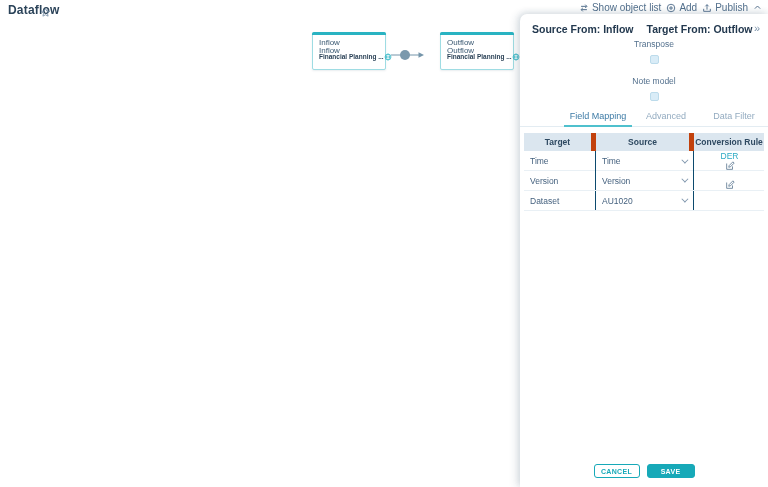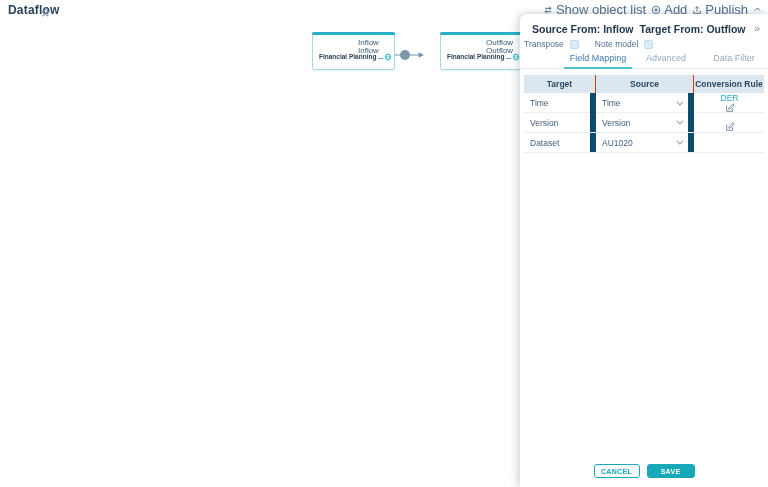--- a/index.html
+++ b/index.html
@@ -4,65 +4,65 @@
 <style>
   * { margin:0; padding:0; box-sizing:border-box; }
   html,body { width:768px; height:487px; background:#ffffff; overflow:hidden;
               font-family:"Liberation Sans", sans-serif; position:relative; }
 
   
   .top-bar { position:absolute; left:0; top:0; width:768px; height:16px; }
   .page-title { position:absolute; left:8px; top:3px; font-size:12px; font-weight:bold; color:#2b4359; letter-spacing:.2px; }
   .fav-star { position:absolute; left:40px; top:4px; width:11px; height:11px; color:#7d94ab; }
   .toolbar { position:absolute; right:6px; top:2px; display:flex; align-items:center; gap:5px;
-             font-size:13px; color:#53708d; }
+             font-size:10px; color:#53708d; }
   .toolbar .tb-item { display:flex; align-items:center; gap:3px; cursor:default; }
   .toolbar svg { display:block; }
 
   
   .canvas { position:absolute; left:0; top:16px; width:520px; height:471px; }
-  .node { position:absolute; width:83px; height:38px; background:#fff;
+  .node { position:absolute; width:74px; height:38px; background:#fff;
           border:1px solid #9edce3; border-radius:2px;
-          box-shadow:0 1px 2px rgba(40,80,100,.10);padding-left:39px; }
+          box-shadow:0 1px 2px rgba(40,80,100,.10); }
   .node::before { content:""; position:absolute; left:-1px; right:-1px; top:-1px; height:3px;
                   background:#29b3c2; border-radius:2px 2px 0 0; }
   .node-body { padding:6px 5px 0 6px; }
   .node-title { font-size:8px; line-height:8px; color:#3c5a73; }
   .node-sub   { font-size:8px; line-height:8px; color:#3c5a73; }
   .node-foot { position:absolute; left:6px; right:4px; bottom:4px; display:flex; align-items:center; justify-content:space-between; }
   .node-model { font-size:6.5px; font-weight:bold; color:#2b4257; white-space:nowrap; }
   .node-1 { left:312px; top:16px; }
   .node-2 { left:440px; top:16px; }
   .connector { position:absolute; left:0; top:0; width:520px; height:471px; pointer-events:none; }
 
   
   .panel { position:absolute; left:520px; top:14px; width:248px; height:473px; background:#ffffff;
            border-top-left-radius:7px;
            box-shadow:-3px 0 9px rgba(30,60,90,.16), 0 -2px 6px rgba(30,60,90,.08); }
   .panel-head { display:flex; align-items:flex-start; padding:9px 8px 0 12px; }
-  .panel-titles { display:flex; gap:6px; }
+  .panel-titles { display:flex; gap:13px; }
   .panel-title { font-size:10.5px; font-weight:bold; color:#22384e; }
   .collapse { margin-left:auto; color:#7d94ab; font-size:11px; line-height:11px; cursor:default; }
 
-  .options { display:flex; align-items:center; gap:6px; padding:4px 0 0 4px; font-size:8.5px; color:#53708d; }
+  .options { display:flex; align-items:center; gap:6px; padding:4px 0 0 20px; font-size:8.5px; color:#53708d;flex-direction:column; }
   .checkbox { width:9px; height:9px; background:#d9ecf7; border:1px solid #bcdbeb; border-radius:2px; }
   .opt-gap { width:4px; }
 
-  .tabs { display:flex; margin-top:0; border-bottom:1px solid #e3ecf2;padding-left:44px; }
+  .tabs { display:flex; margin-top:6px; border-bottom:1px solid #e3ecf2;padding-left:44px; }
   .tab { flex:1; text-align:center; font-size:9px; color:#93abc0; padding:4px 0 5px 0; position:relative; cursor:default; }
   .tab.active { color:#3d7ba6; }
   .tab.active::after { content:""; position:absolute; left:0; right:0; bottom:-1px; height:2px; background:#4fc0cd; }
 
   .fm-table { margin:6px 4px 0 4px; width:240px; }
   .t-head { display:grid; grid-template-columns:72px 98px 70px; }
   .t-head .th { background:#dbe6ef; height:18px; line-height:18px; text-align:center;
-                font-size:8.5px; font-weight:bold; color:#2e4961; border-right:1px solid #c2410c; }
+                font-size:8.5px; font-weight:bold; color:#2e4961; border-right:5px solid #c2410c; }
   .t-head .th:last-child { border-right:none; }
   .t-row { display:grid; grid-template-columns:72px 98px 70px; height:20px; border-bottom:1px solid #e9f0f5; }
-  .td { display:flex; align-items:center; font-size:8.5px; color:#46627f; padding-left:6px; border-right:6px solid #0c4a6e; }
+  .td { display:flex; align-items:center; font-size:8.5px; color:#46627f; padding-left:6px; border-right:1px solid #0c4a6e; }
   .td:last-child { border-right:none;flex-direction:column; }
   .td.src { justify-content:space-between; padding-right:7px; }
   .chev { width:5px; height:5px; border-right:1px solid #7d94ab; border-bottom:1px solid #7d94ab;
           transform:rotate(45deg) translateY(-2px); }
   .td.rule { justify-content:space-between; padding-left:8px; padding-right:7px; }
   .rule-link { font-size:8.5px; color:#2ba9c4; cursor:default; }
   .edit-ic { display:flex; cursor:default; }
   .edit-ic.hidden { visibility:hidden; }
 
   .panel-foot { position:absolute; left:0; right:0; bottom:9px; display:flex; justify-content:center; gap:7px; }

